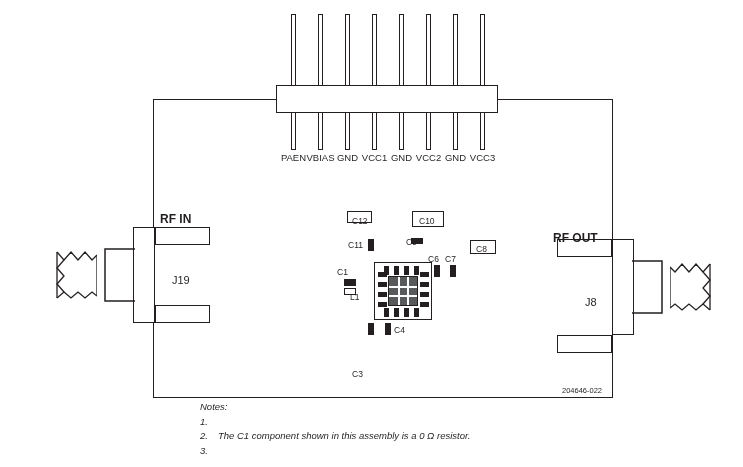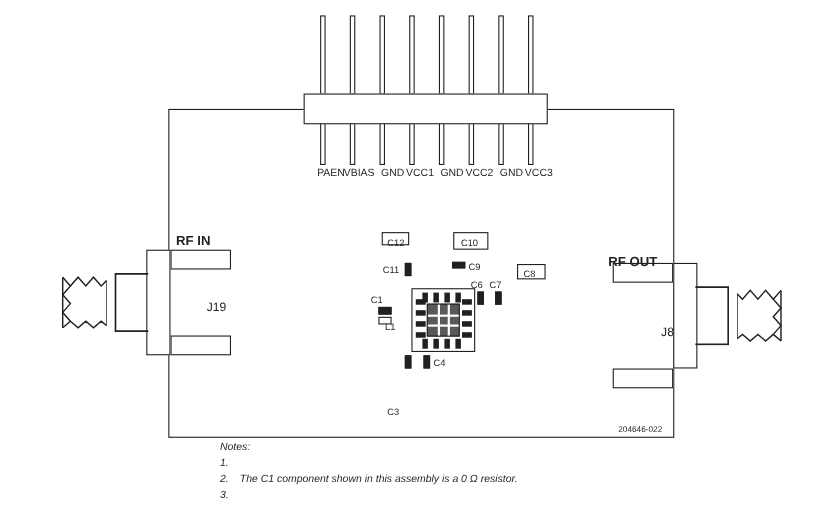--- a/index.html
+++ b/index.html
@@ -46,38 +46,38 @@
     border: 1.2px solid #231f20;
     box-sizing: border-box;
   }
   .pin-top { top: 14px; height: 72px; }
   .pin-bot { top: 112px; height: 38px; }
 
   .pin-label {
     top: 152px;
     font-size: 9.5px;
     color: #231f20;
-    text-align: right;
+    text-align: center;
     width: 40px;
     margin-left: -20px;
   }
 
   
   .conn-flange {
     border: 1.5px solid #231f20;
     background: #ffffff;
     box-sizing: border-box;
   }
   .conn-neck {
     border: 1.5px solid #231f20;
     background: #ffffff;
     box-sizing: border-box;
   }
   .conn-label {
-    font-size: 11px; color: #231f20; margin-left: 16px;
+    font-size: 11px; color: #231f20;
   }
   .port-label {
     font-size: 12px; font-weight: bold; color: #231f20;
   }
 
   
   .comp {
     border: 1.3px solid #231f20;
     background: #ffffff;
     box-sizing: border-box;
@@ -214,21 +214,21 @@
   <div class="abs comp" style="left:347px; top:211px; width:25px; height:12px;"></div>
   <div class="abs comp-label" style="left:352px; top:216px; color:#231f20;">C12</div>
 
   <div class="abs comp" style="left:412px; top:211px; width:32px; height:16px;"></div>
   <div class="abs comp-label" style="left:419px; top:216px;">C10</div>
 
   <div class="abs comp-filled" style="left:368px; top:239px; width:6px; height:12px;"></div>
   <div class="abs comp-label" style="left:348px; top:240px;">C11</div>
 
   <div class="abs comp-filled" style="left:411px; top:238px; width:12px; height:6px;"></div>
-  <div class="abs comp-label" style="left:426px; top:237px;">C9</div>
+  <div class="abs comp-label" style="left:406px; top:237px;">C9</div>
 
   <div class="abs comp" style="left:470px; top:240px; width:26px; height:14px;"></div>
   <div class="abs comp-label" style="left:476px; top:244px;">C8</div>
 
   <div class="abs comp-filled" style="left:434px; top:265px; width:6px; height:12px;"></div>
   <div class="abs comp-label" style="left:428px; top:254px;text-align:center;">C6</div>
   <div class="abs comp-filled" style="left:450px; top:265px; width:6px; height:12px;"></div>
   <div class="abs comp-label" style="left:445px; top:254px;">C7</div>
 
   <div class="abs comp-filled" style="left:344px; top:279px; width:12px; height:7px;"></div>

